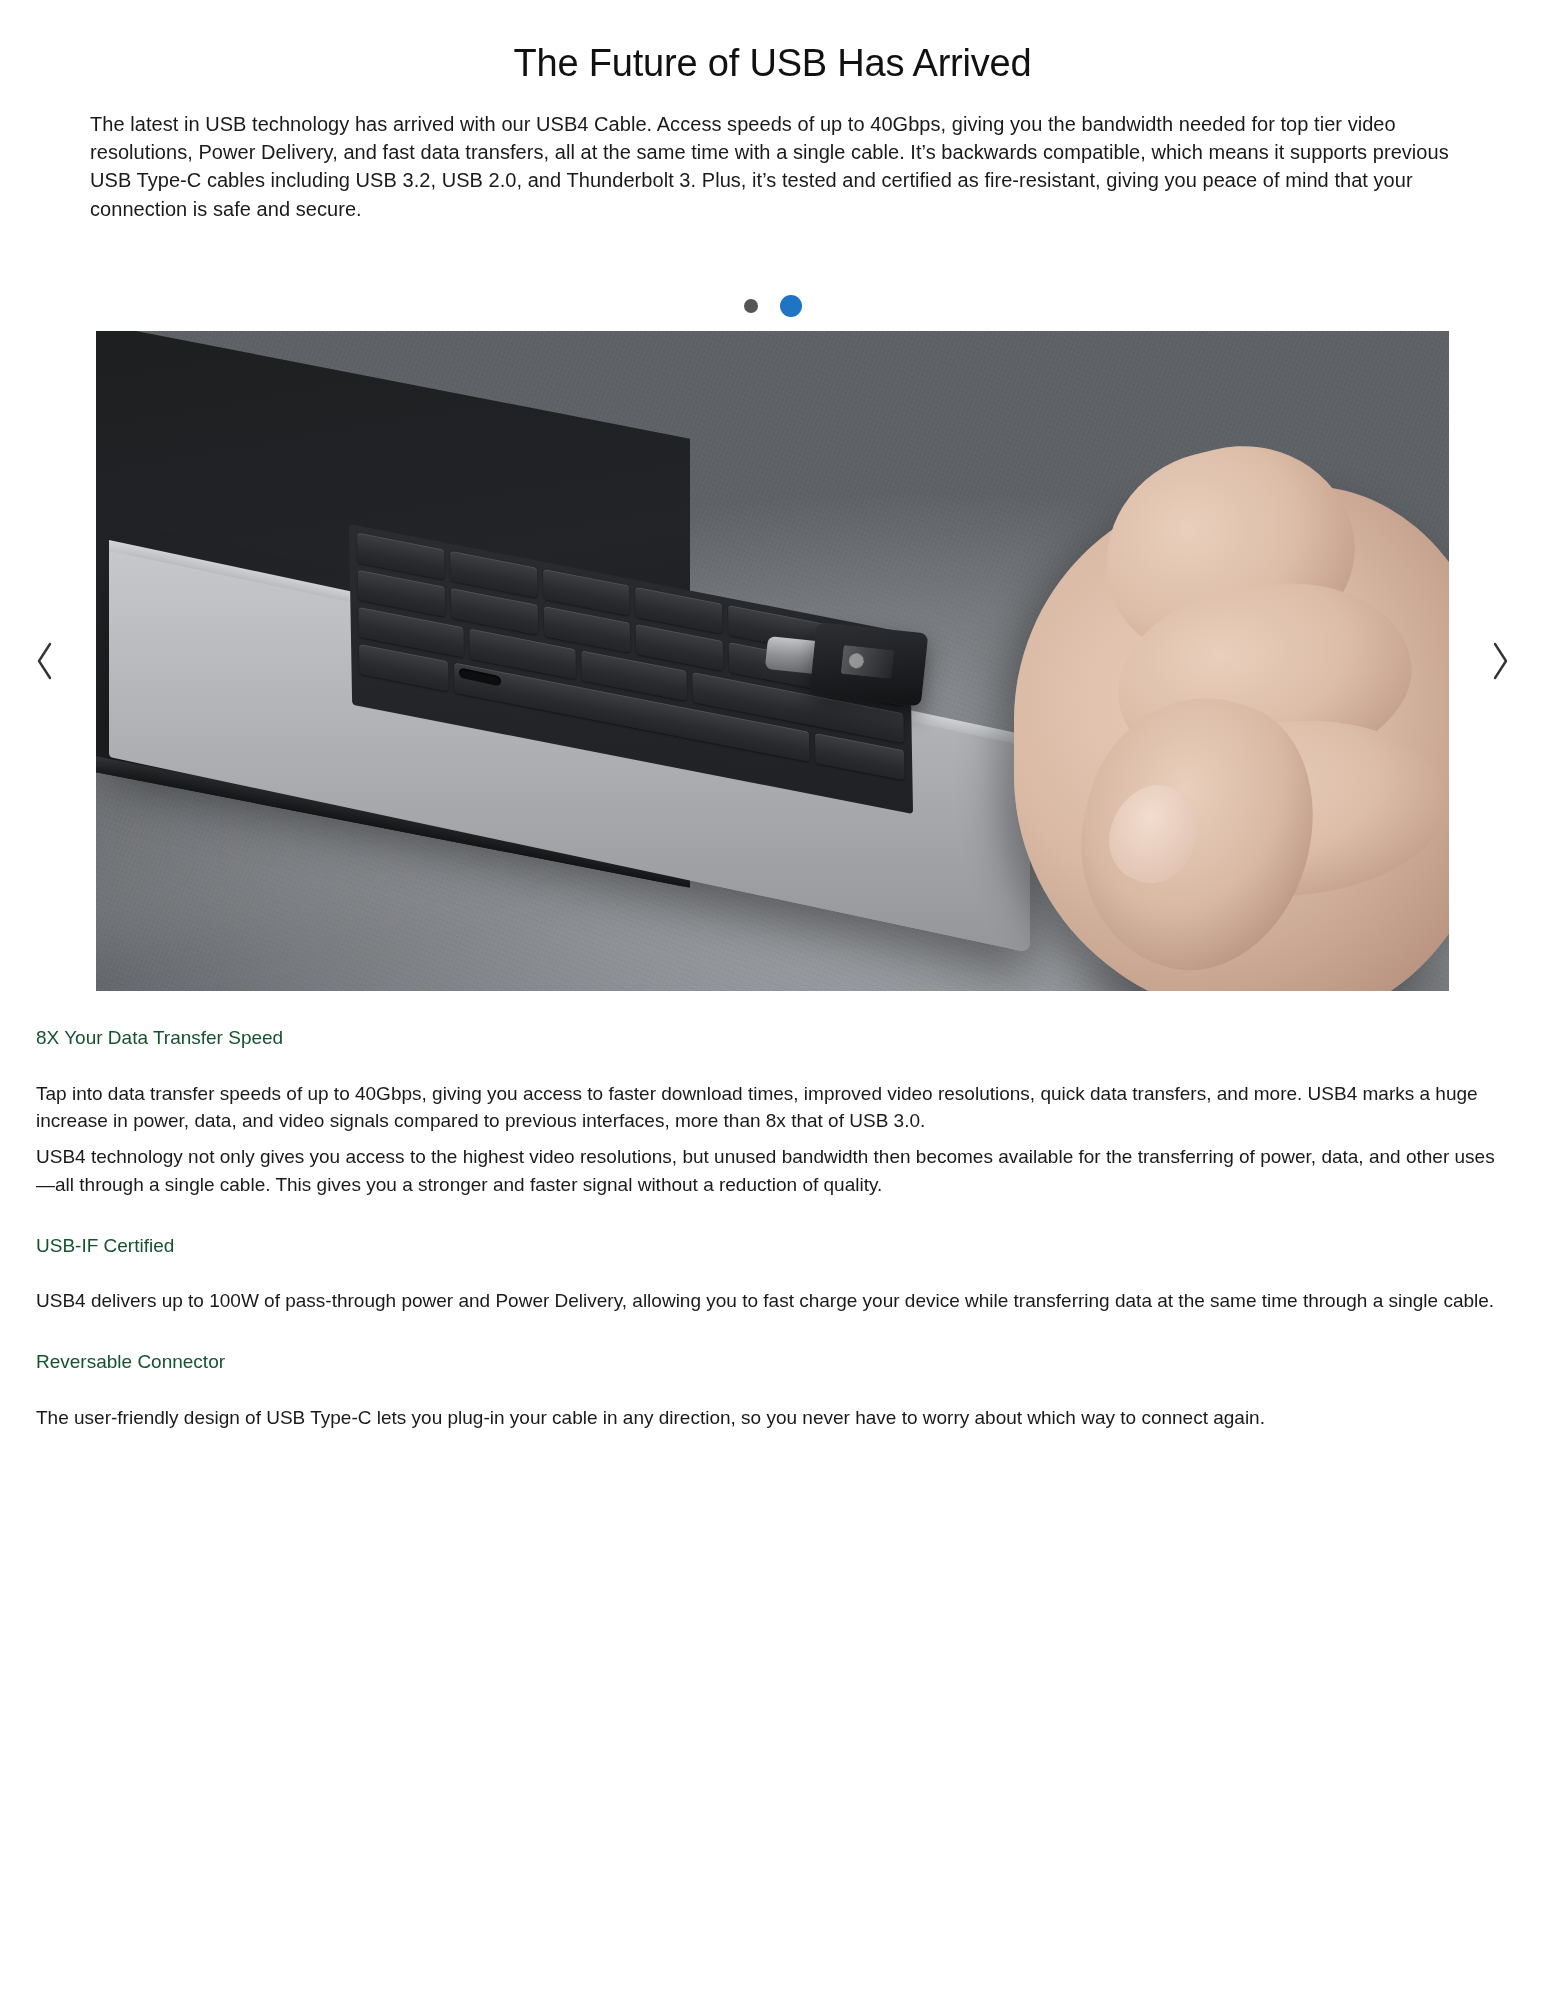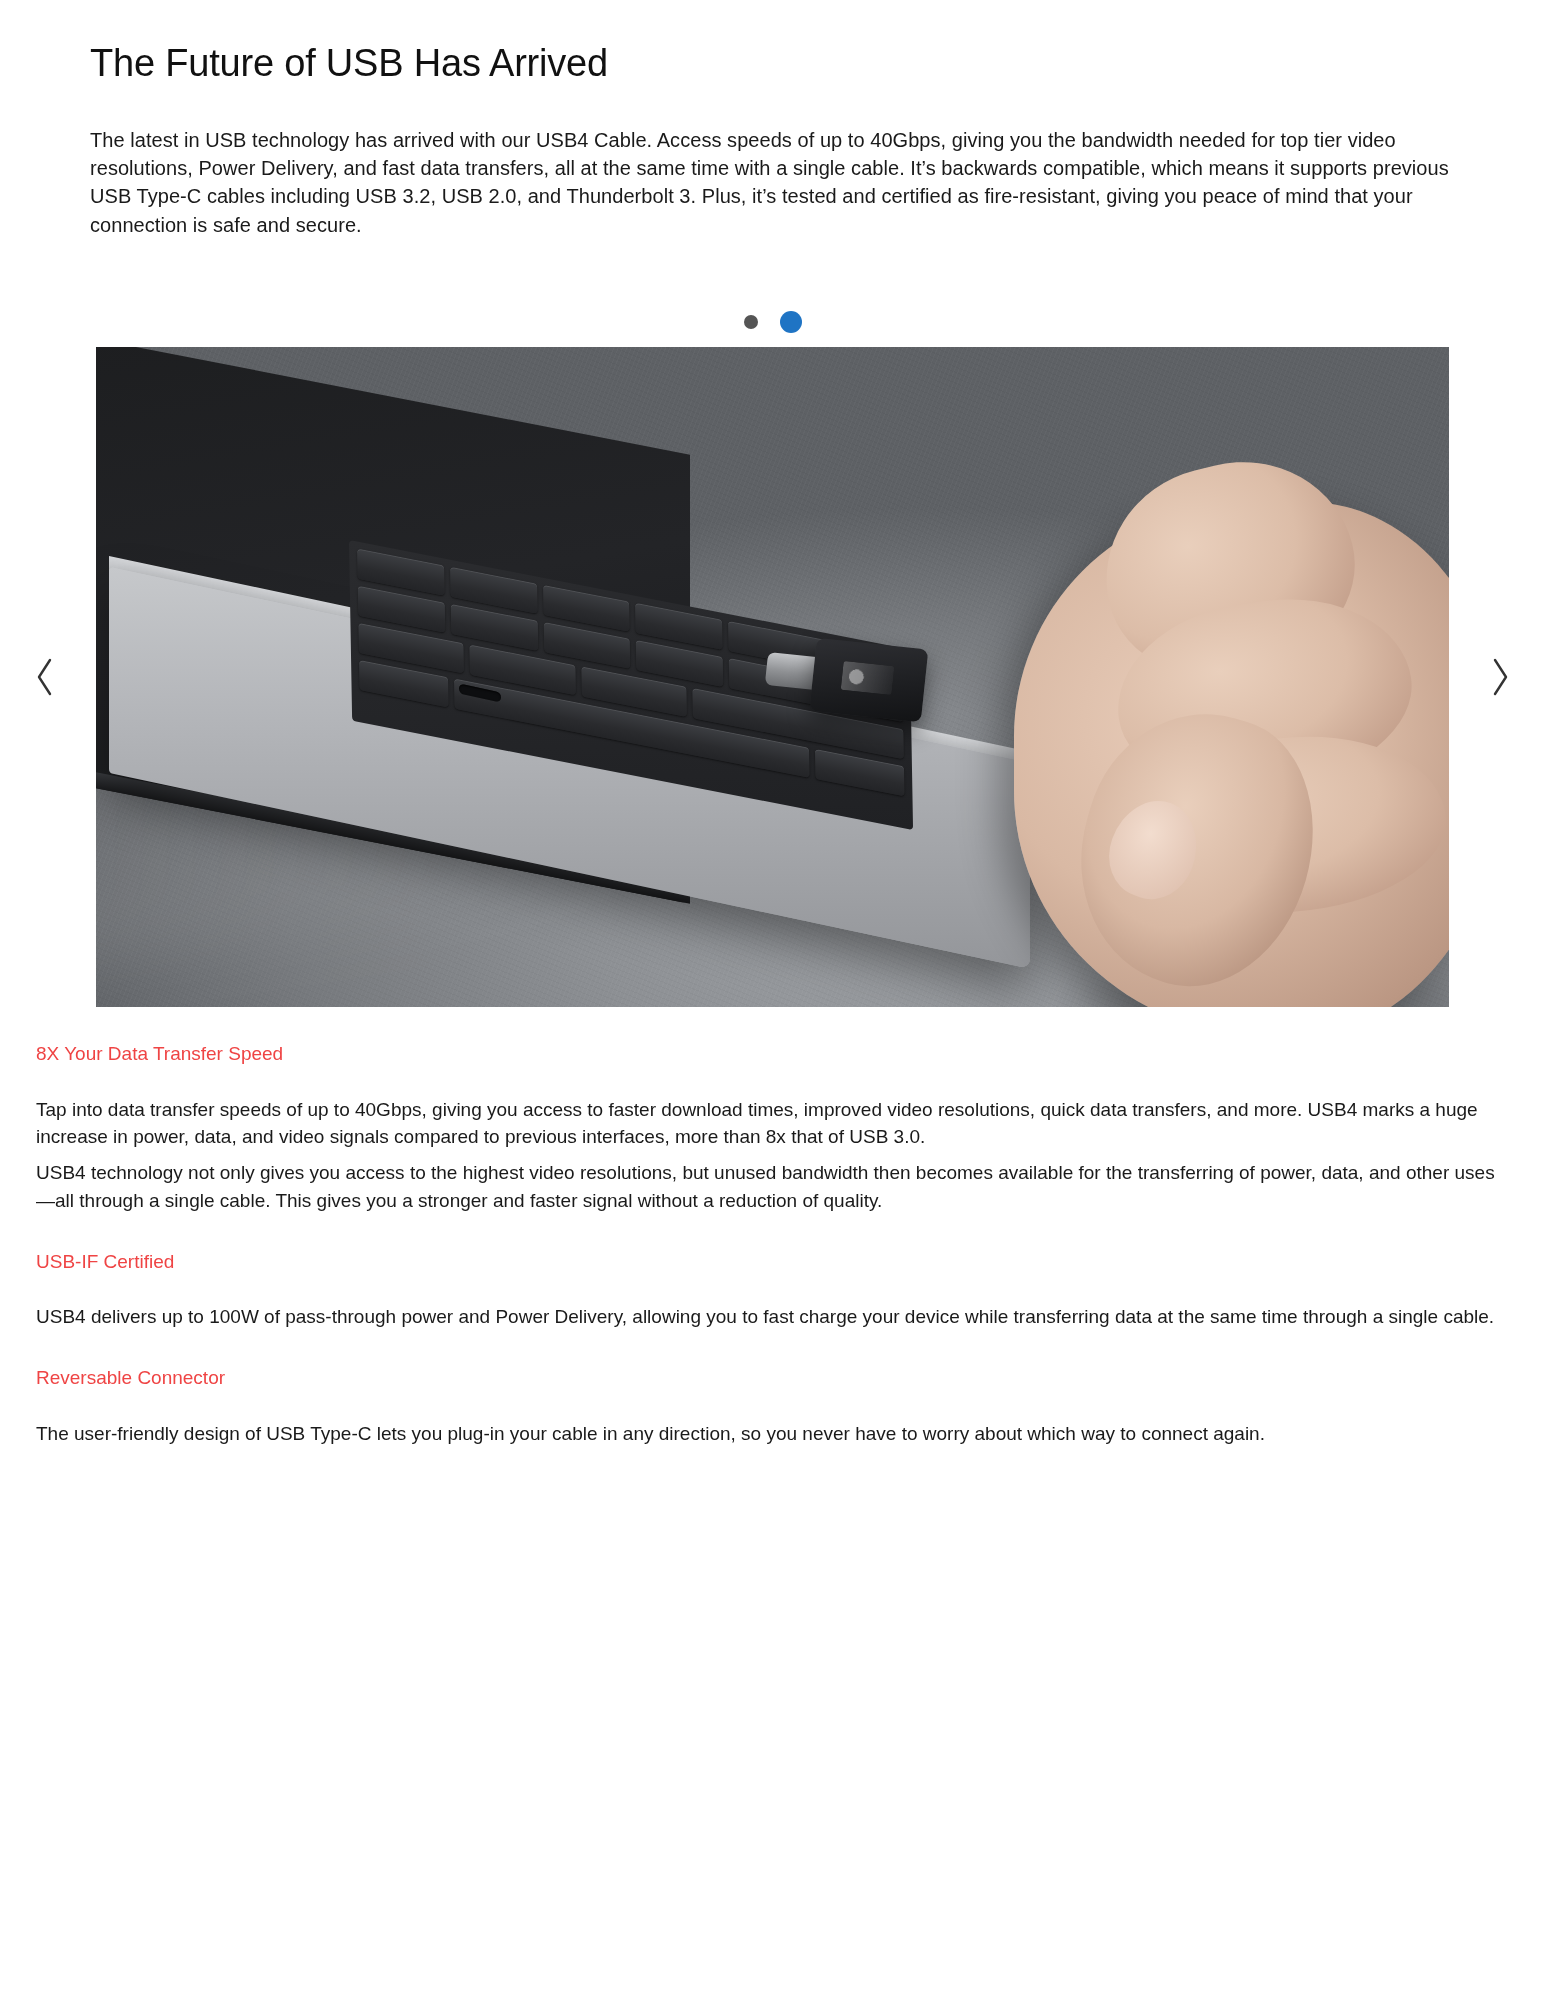--- a/index.html
+++ b/index.html
@@ -27,21 +27,22 @@
   .intro-block {
     padding: 40px 90px 0 90px;
   }
 
   .page-title {
     font-size: 38px;
     font-weight: 400;
     line-height: 1.25;
     color: #111111;
     letter-spacing: -0.2px;
-    margin-bottom: 38px;
+    margin-bottom: 22px;
+    text-align: center;
   }
 
   .intro-paragraph {
     font-size: 20px;
     line-height: 1.42;
     color: #1a1a1a;
     font-weight: 400;
     max-width: 1370px;
     letter-spacing: 0.05px;
   }
@@ -365,21 +366,21 @@
   }
 
   
   .features {
     padding: 24px 36px 60px 36px;
   }
 
   .feature-heading {
     font-size: 19px;
     font-weight: 400;
-    color: #ef4444;
+    color: #14532d;
     line-height: 1.4;
     margin-top: 34px;
     margin-bottom: 28px;
   }
 
   .feature-heading.first { margin-top: 10px; }
 
   .feature-body {
     font-size: 19px;
     font-weight: 400;

